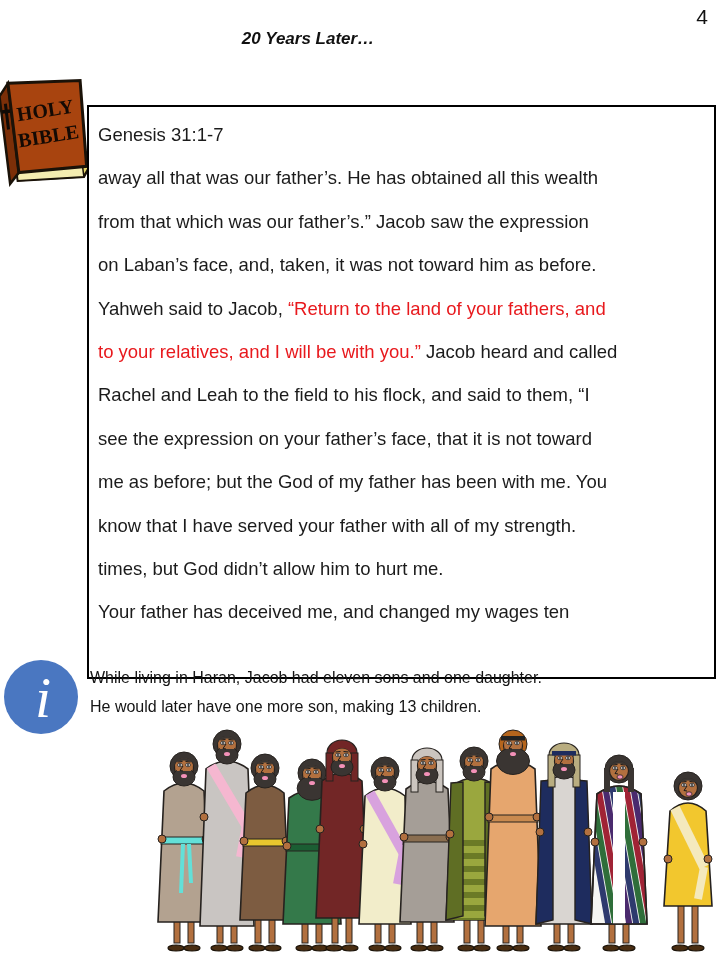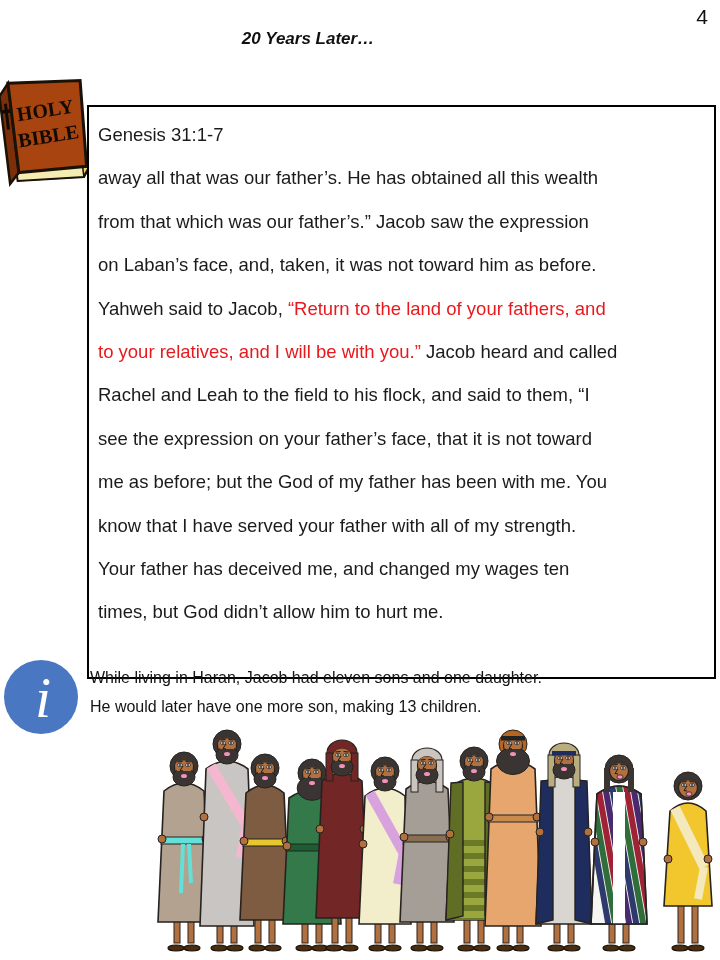--- a/index.html
+++ b/index.html
@@ -54,22 +54,22 @@
         <div class="verse-line"><span>Genesis 31:1-7</span></div>
         <div class="verse-line"><span>away all that was our father’s. He has obtained all this wealth</span></div>
         <div class="verse-line"><span>from that which was our father’s.” Jacob saw the expression</span></div>
         <div class="verse-line"><span>on Laban’s face, and, taken, it was not toward him as before.</span></div>
         <div class="verse-line"><span>Yahweh said to Jacob, </span><span class="red">“Return to the land of your fathers, and</span></div>
         <div class="verse-line"><span class="red">to your relatives, and I will be with you.”</span><span> Jacob heard and called</span></div>
         <div class="verse-line"><span>Rachel and Leah to the field to his flock, and said to them, “I</span></div>
         <div class="verse-line"><span>see the expression on your father’s face, that it is not toward</span></div>
         <div class="verse-line"><span>me as before; but the God of my father has been with me. You</span></div>
         <div class="verse-line"><span>know that I have served your father with all of my strength.</span></div>
+        <div class="verse-line"><span>times, but God didn’t allow him to hurt me.</span></div>
         <div class="verse-line"><span>Your father has deceived me, and changed my wages ten</span></div>
-        <div class="verse-line"><span>times, but God didn’t allow him to hurt me.</span></div>
       </div>
   </div>
 
   <svg class="info-icon" width="78" height="78" viewBox="0 0 78 78">
     <circle cx="39" cy="39" r="37" fill="#4a77c1"></circle>
     <text x="41" y="59" text-anchor="middle" font-family="Liberation Serif, serif" font-style="italic" font-size="58" fill="#ffffff">i</text>
   </svg>
 
   <div class="info-text">
     <div>While living in Haran, Jacob had eleven sons and one daughter.</div>

